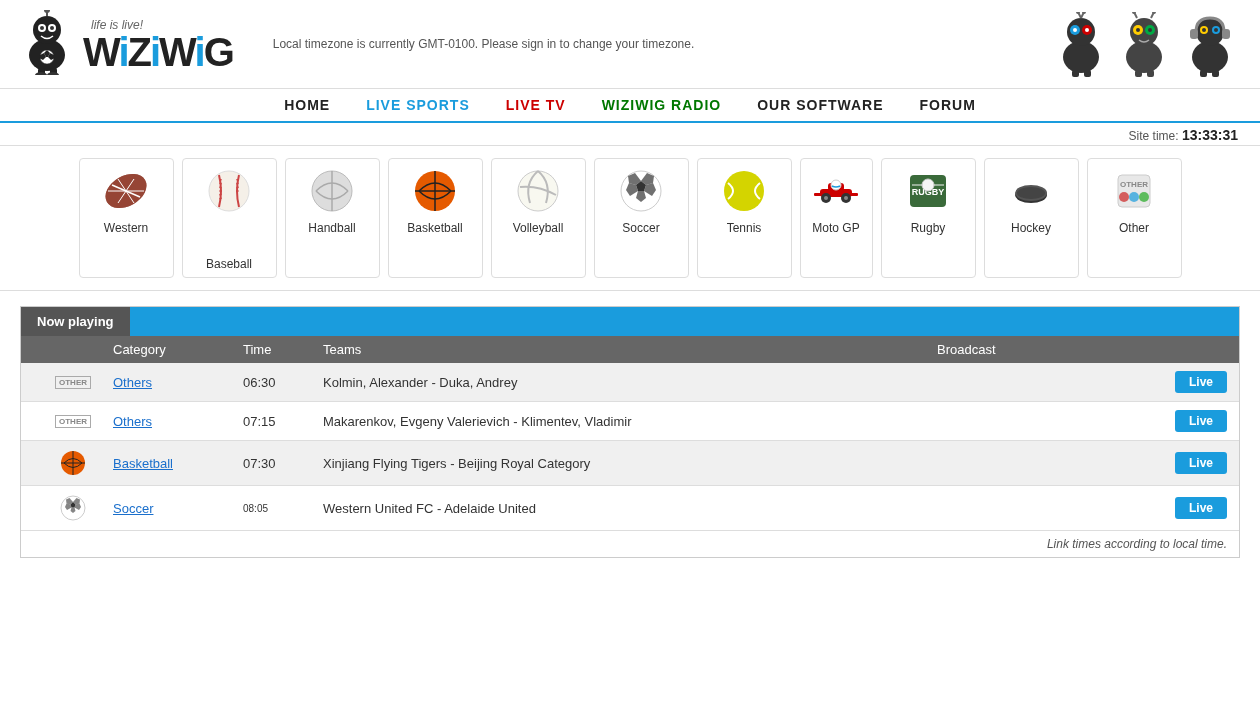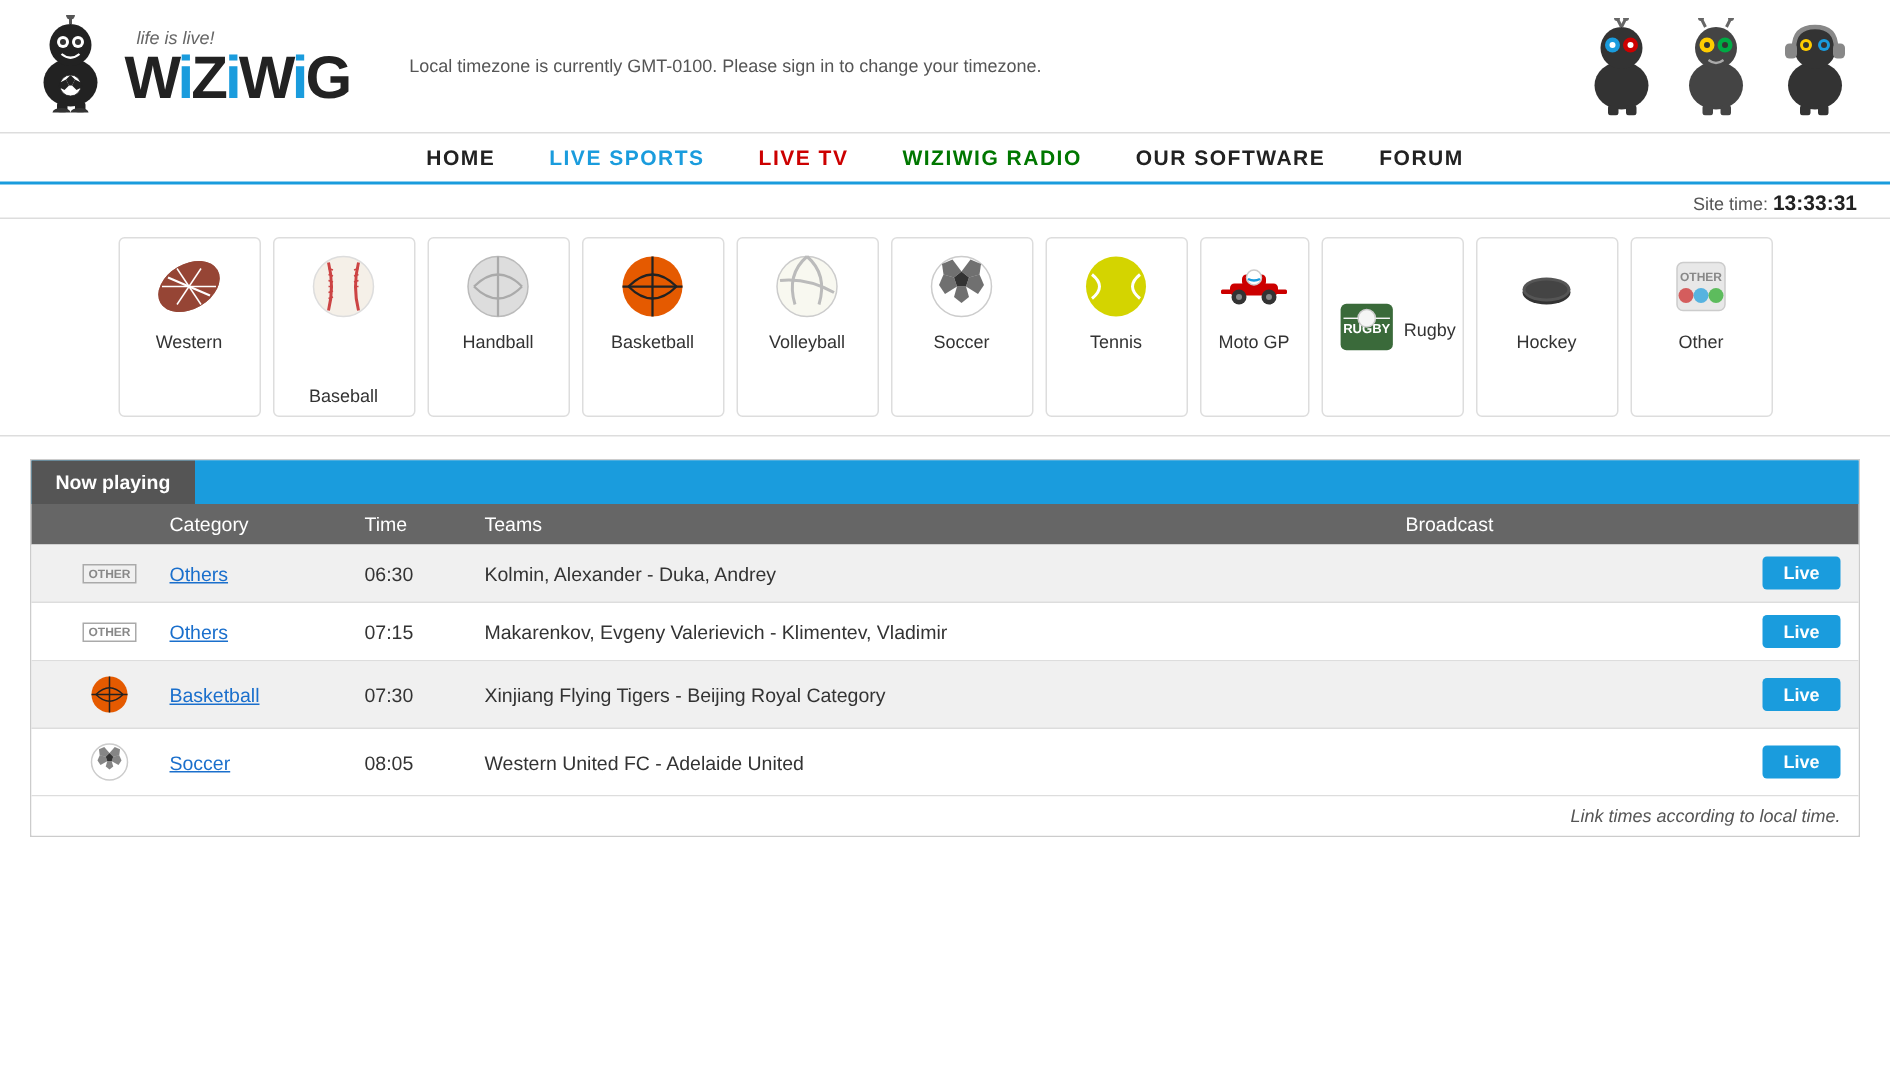--- a/index.html
+++ b/index.html
@@ -238,21 +238,21 @@
       <circle cx="16" cy="33" r="2" fill="#888"></circle>
       <circle cx="36" cy="33" r="5" fill="#333"></circle>
       <circle cx="36" cy="33" r="2" fill="#888"></circle>
 
       <circle cx="26" cy="20" r="5" fill="#fff" stroke="#ccc" stroke-width="1"></circle>
       <path d="M22 21 Q26 23 30 21" stroke="#1a9cdd" stroke-width="1.5" fill="none"></path>
     </svg>
     <span style="font-size:12px;color:#333;margin-top:4px;">Moto GP</span>
   </a>
 
-  <a href="#" class="sport-item" style="display:flex;flex-direction:row;align-items:center;width:95px;padding:6px 4px;border:1px solid #ddd;border-radius:4px;text-decoration:none;color:#333;">
+  <a href="#" class="sport-item" style="display:flex;flex-direction:column;align-items:center;width:95px;padding:6px 4px;border:1px solid #ddd;border-radius:4px;text-decoration:none;color:#333;">
     <svg width="52" height="52" viewBox="0 0 52 52">
 
       <rect x="8" y="10" width="36" height="32" rx="4" fill="#3a6a3a"></rect>
 
       <text x="26" y="30" text-anchor="middle" fill="#fff" font-size="9" font-weight="bold">RUGBY</text>
       <circle cx="26" cy="20" r="6" fill="#f5f5f5" stroke="#ccc" stroke-width="1"></circle>
       <line x1="10" y1="20" x2="20" y2="20" stroke="#f5f5f5" stroke-width="1"></line>
       <line x1="32" y1="20" x2="42" y2="20" stroke="#f5f5f5" stroke-width="1"></line>
     </svg>
     <span style="font-size:12px;color:#333;margin-top:4px;">Rugby</span>
@@ -348,21 +348,21 @@
         <circle cx="14" cy="14" r="12" fill="#fff" stroke="#ccc" stroke-width="1"></circle>
         <polygon points="14,8 16.5,10.5 15.5,13.5 12.5,13.5 11.5,10.5" fill="#333"></polygon>
         <polygon points="14,8 11.5,10.5 7.5,9.5 7,5.5 10.5,4" fill="#333" opacity="0.6"></polygon>
         <polygon points="14,8 16.5,10.5 20.5,9.5 21,5.5 17.5,4" fill="#333" opacity="0.6"></polygon>
         <polygon points="15.5,13.5 16.5,10.5 20.5,9.5 22,13 20,16" fill="#333" opacity="0.6"></polygon>
         <polygon points="12.5,13.5 11.5,10.5 7.5,9.5 6,13 8,16" fill="#333" opacity="0.6"></polygon>
         <polygon points="12.5,13.5 15.5,13.5 16.5,17 14,19 11.5,17" fill="#333" opacity="0.6"></polygon>
       </svg>
     </div>
     <div><a href="#" style="color:#1a6fcc;text-decoration:underline;font-size:13px;">Soccer</a></div>
-    <div style="font-size:13px;">08:05</div>
+    <div style="font-size:10px;">08:05</div>
     <div style="font-size:13px;">Western United FC - Adelaide United</div>
     <div></div>
     <div style="text-align:right;">
       <button style="background:#1a9cdd;color:#fff;font-weight:bold;font-size:12px;padding:4px 14px;border:none;border-radius:3px;cursor:pointer;">Live</button>
     </div>
   </div>
 
   <div style="text-align:right;padding:6px 12px;font-size:12px;color:#555;font-style:italic;background:#fff;">Link times according to local time.</div>
 </div>
 

